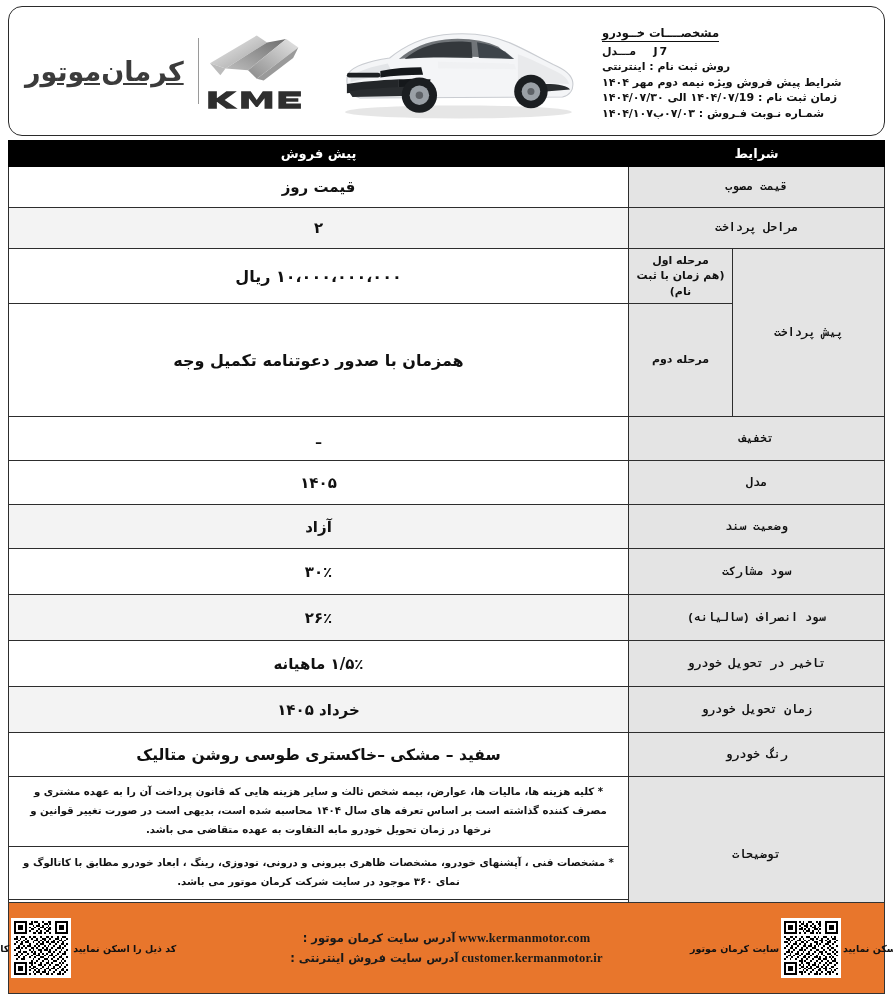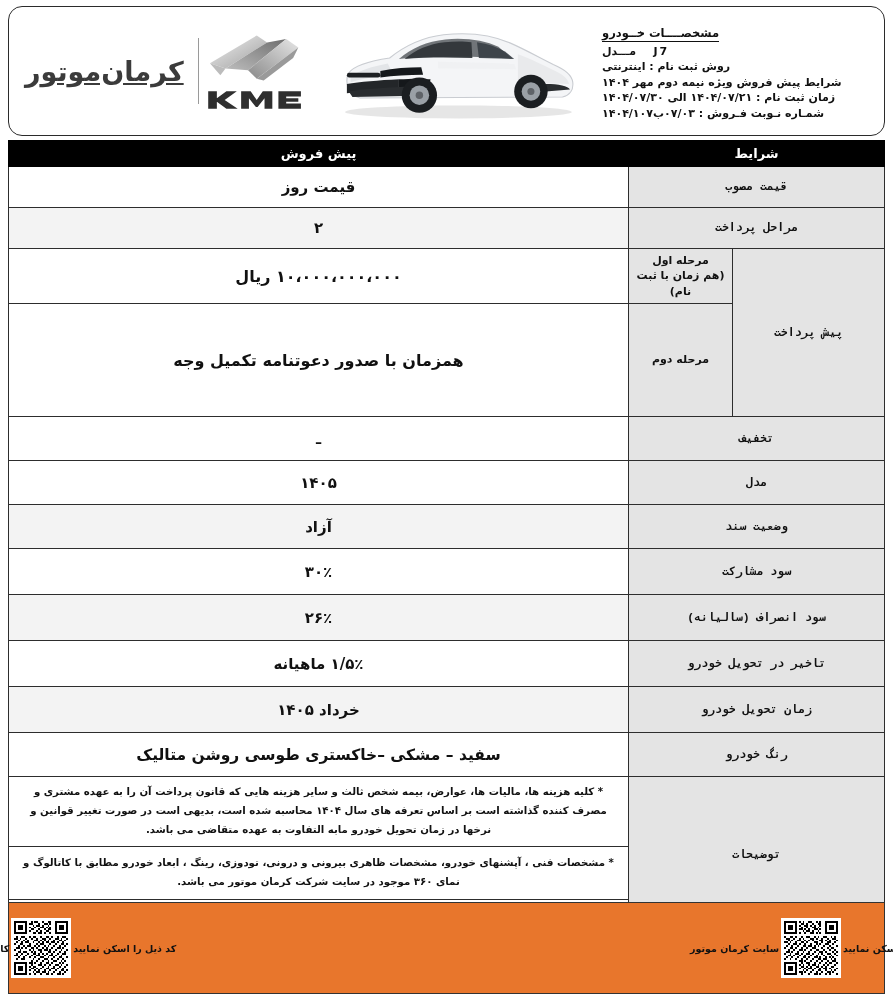--- a/index.html
+++ b/index.html
@@ -267,21 +267,21 @@
 
       <div class="spec-block">
         <div class="spec-title">مشخصــــات خــودرو</div>
         <div class="spec-line spec-model">
           <span>J7</span>
           &nbsp;
           <span>مـــدل</span>
         </div>
         <div class="spec-line">روش ثبت نام : اینترنتی</div>
         <div class="spec-line">شرایط  پیش فروش ویژه نیمه دوم مهر ۱۴۰۴</div>
-        <div class="spec-line">زمان ثبت نام : ۱۴۰۴/۰۷/۲۱ الی ۱۴۰۴/۰۷/۳۰</div>
+        <div class="spec-line">زمان ثبت نام : ۱۴۰۴/۰۷/19 الی ۱۴۰۴/۰۷/۳۰</div>
         <div class="spec-line">شمـاره نـوبت فـروش : ۰۷/۰۳ب۱۴۰۴/۱۰۷</div>
       </div>
 
       <div class="car-wrap">
         <svg class="car-svg" viewBox="0 0 300 120">
           <ellipse cx="150" cy="104" rx="122" ry="7" fill="#dedede" opacity="0.75"></ellipse>
           <path d="M36 86 C30 78 28 70 32 62 C38 54 56 49 76 46 C92 33 110 24 134 21 C162 18 188 22 206 30 C222 37 238 46 252 53 C264 58 272 64 273 72 C274 80 270 86 262 88 L44 89 Z" fill="#f4f5f7" stroke="#c9ccd1" stroke-width="1.2"></path>
           <path d="M86 47 C100 35 116 28 136 26 C158 24 178 27 193 34 L208 47 C175 44 122 44 86 47 Z" fill="#5f6368" opacity="0.88"></path>
           <path d="M92 47 C104 37 118 31 135 29 C146 28 156 28 164 29 L165 46 C140 45 114 45 92 47 Z" fill="#2f3337" opacity="0.92"></path>
           <path d="M170 29 C182 31 192 34 200 39 L210 47 L172 46 Z" fill="#3a4046" opacity="0.92"></path>
@@ -667,20 +667,28 @@
               <rect x="22" y="28" width="1" height="1"></rect>
               <rect x="24" y="28" width="1" height="1"></rect>
               <rect x="28" y="28" width="1" height="1"></rect>
           </g>
         </svg>
       </div>
       <div class="qr-sub">سایت کرمان موتور</div>
     </div>
 
     <div class="footer-center">
+      <div class="foot-line">
+        <span class="url">www.kermanmotor.com</span>
+        <span class="fa">آدرس سایت کرمان موتور :</span>
+      </div>
+      <div class="foot-line">
+        <span class="url">customer.kermanmotor.ir</span>
+        <span class="fa">آدرس سایت فروش اینترنتی :</span>
+      </div>
     </div>
 
     <div class="qr-box">
       <div class="qr-cap">کد ذیل را اسکن نمایید</div>
       <div class="qr-img">
         <svg width="54" height="54" viewBox="0 0 29 29" shape-rendering="crispEdges">
           <rect width="29" height="29" fill="#fff"></rect>
           <g fill="#000">
             <rect x="0" y="0" width="7" height="1"></rect>
               <rect x="0" y="6" width="7" height="1"></rect>

